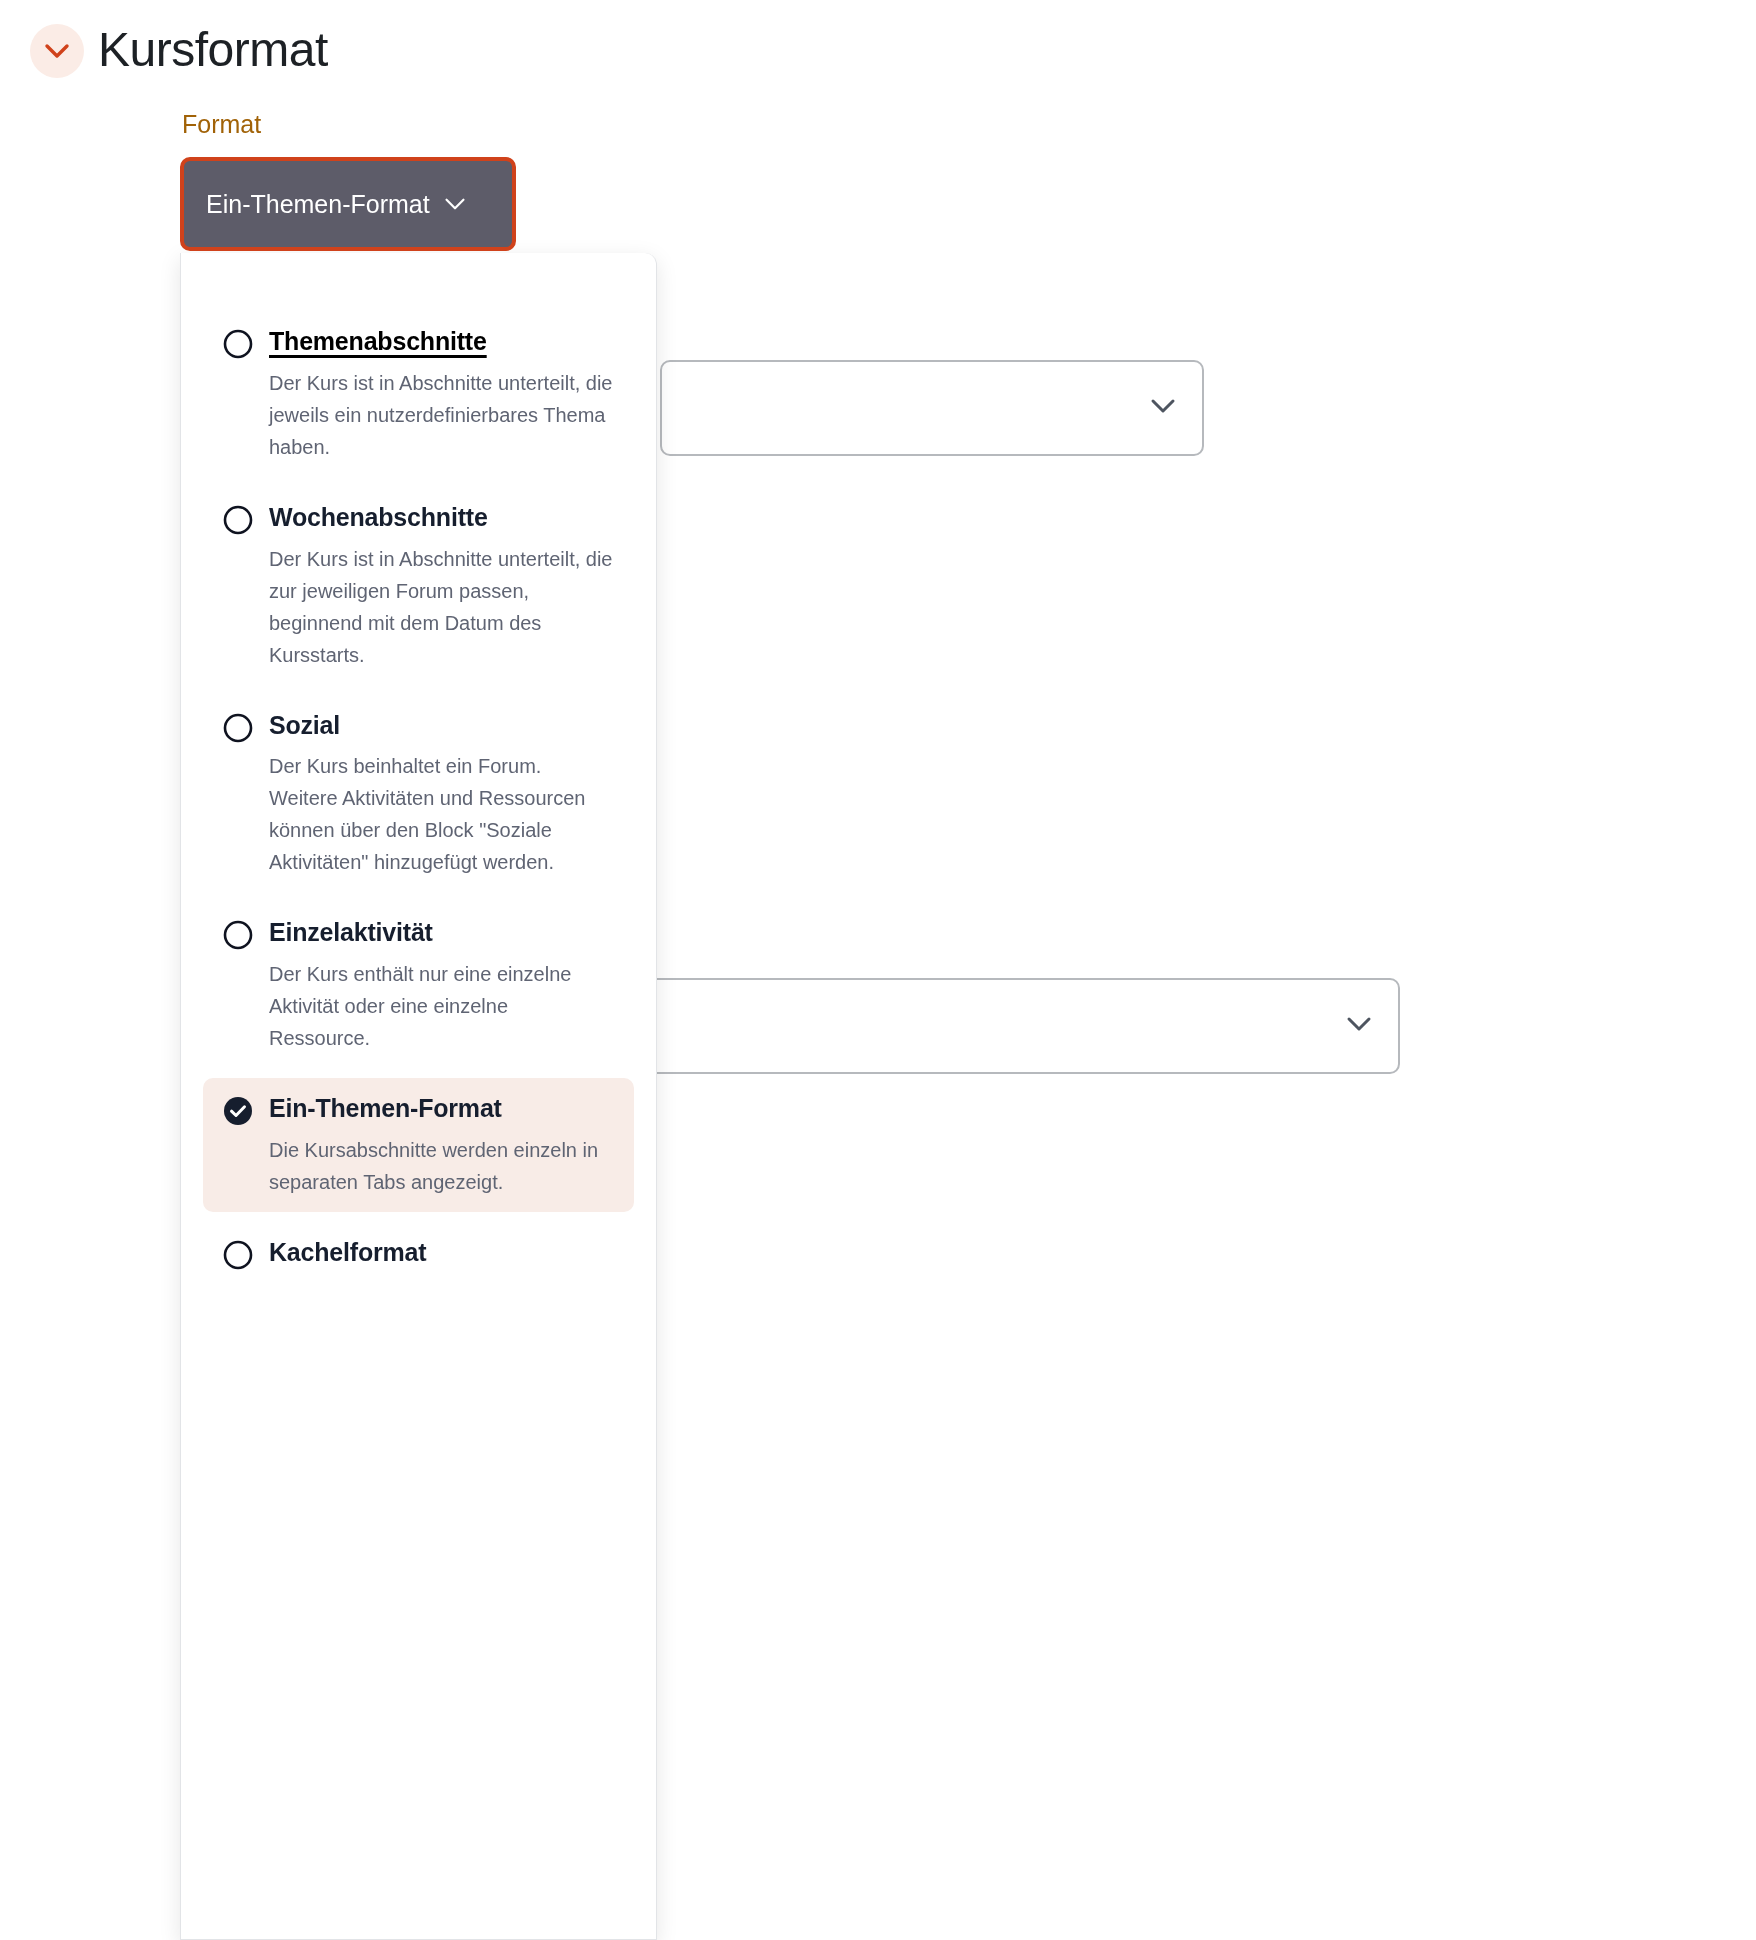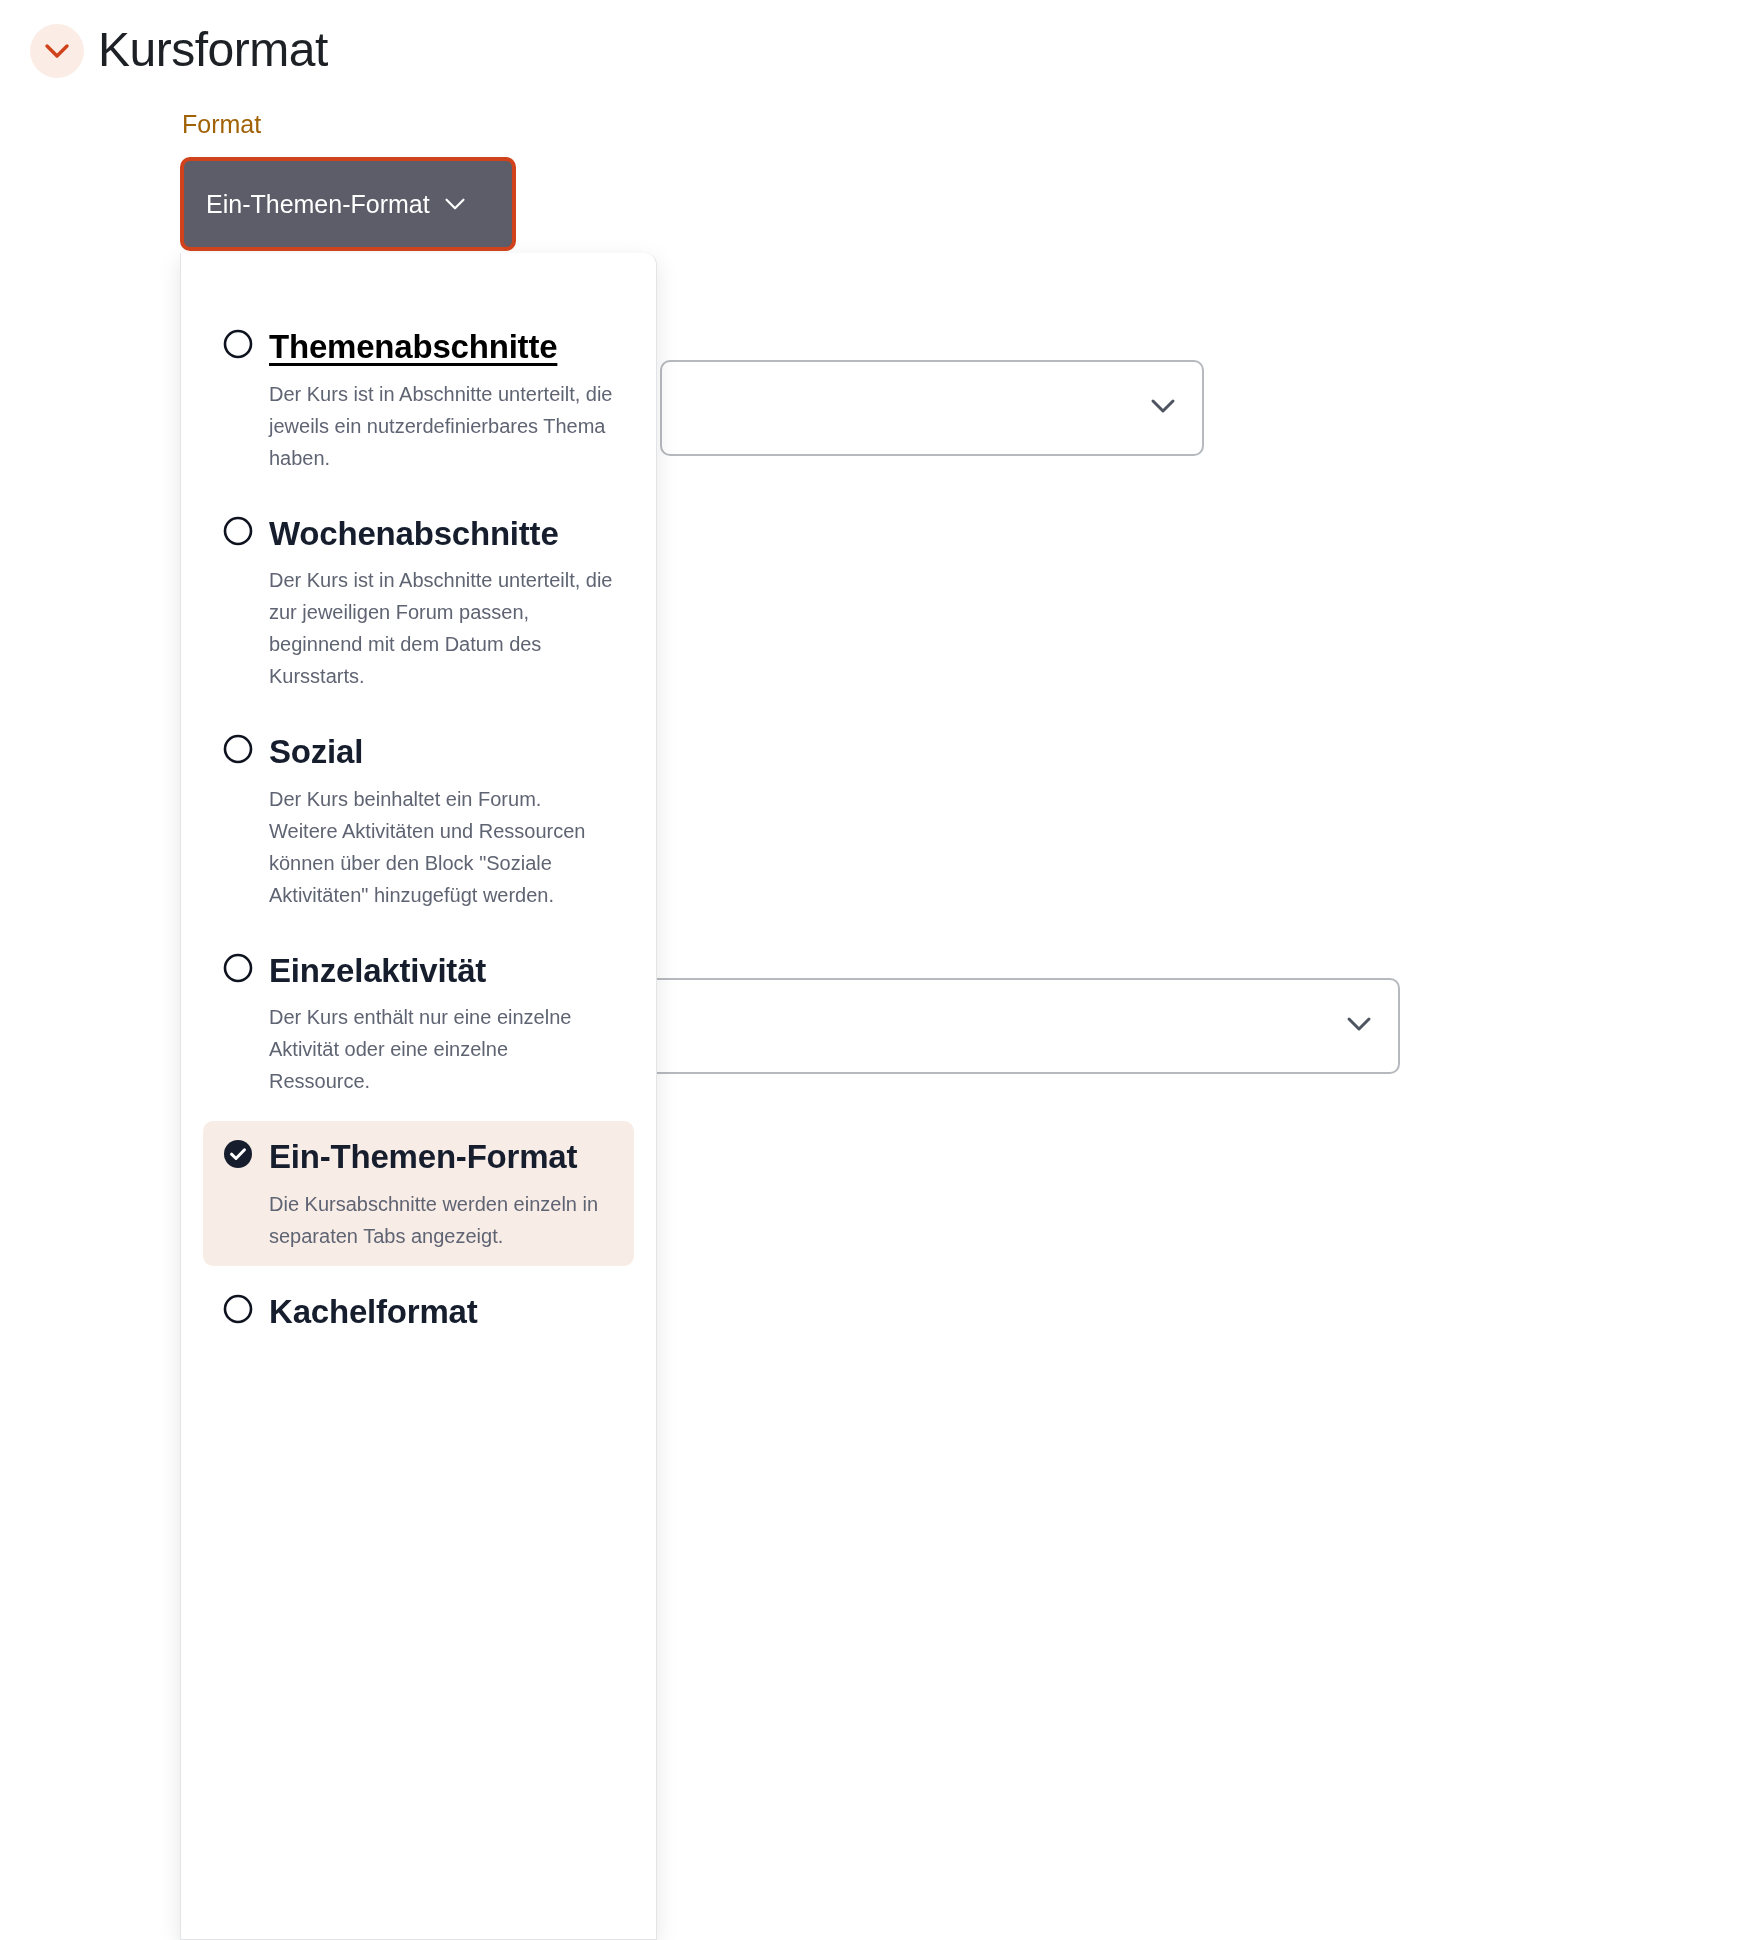--- a/index.html
+++ b/index.html
@@ -182,21 +182,21 @@
   }
   .option.selected {
     background: #f8ece7;
   }
   .option .radio {
     flex: none;
     margin-top: 4px;
   }
   .option-body { min-width: 0; }
   .option-title {
-    font-size: 33px;
+    font-size: 25px;
     font-weight: bold;
     color: #161e2e;
     line-height: 1.35;
     letter-spacing: -0.2px;
   }
   .option.focused .option-title {
     text-decoration: underline;
     text-underline-offset: 5px;
     text-decoration-thickness: 3px;
     color: #000000;

